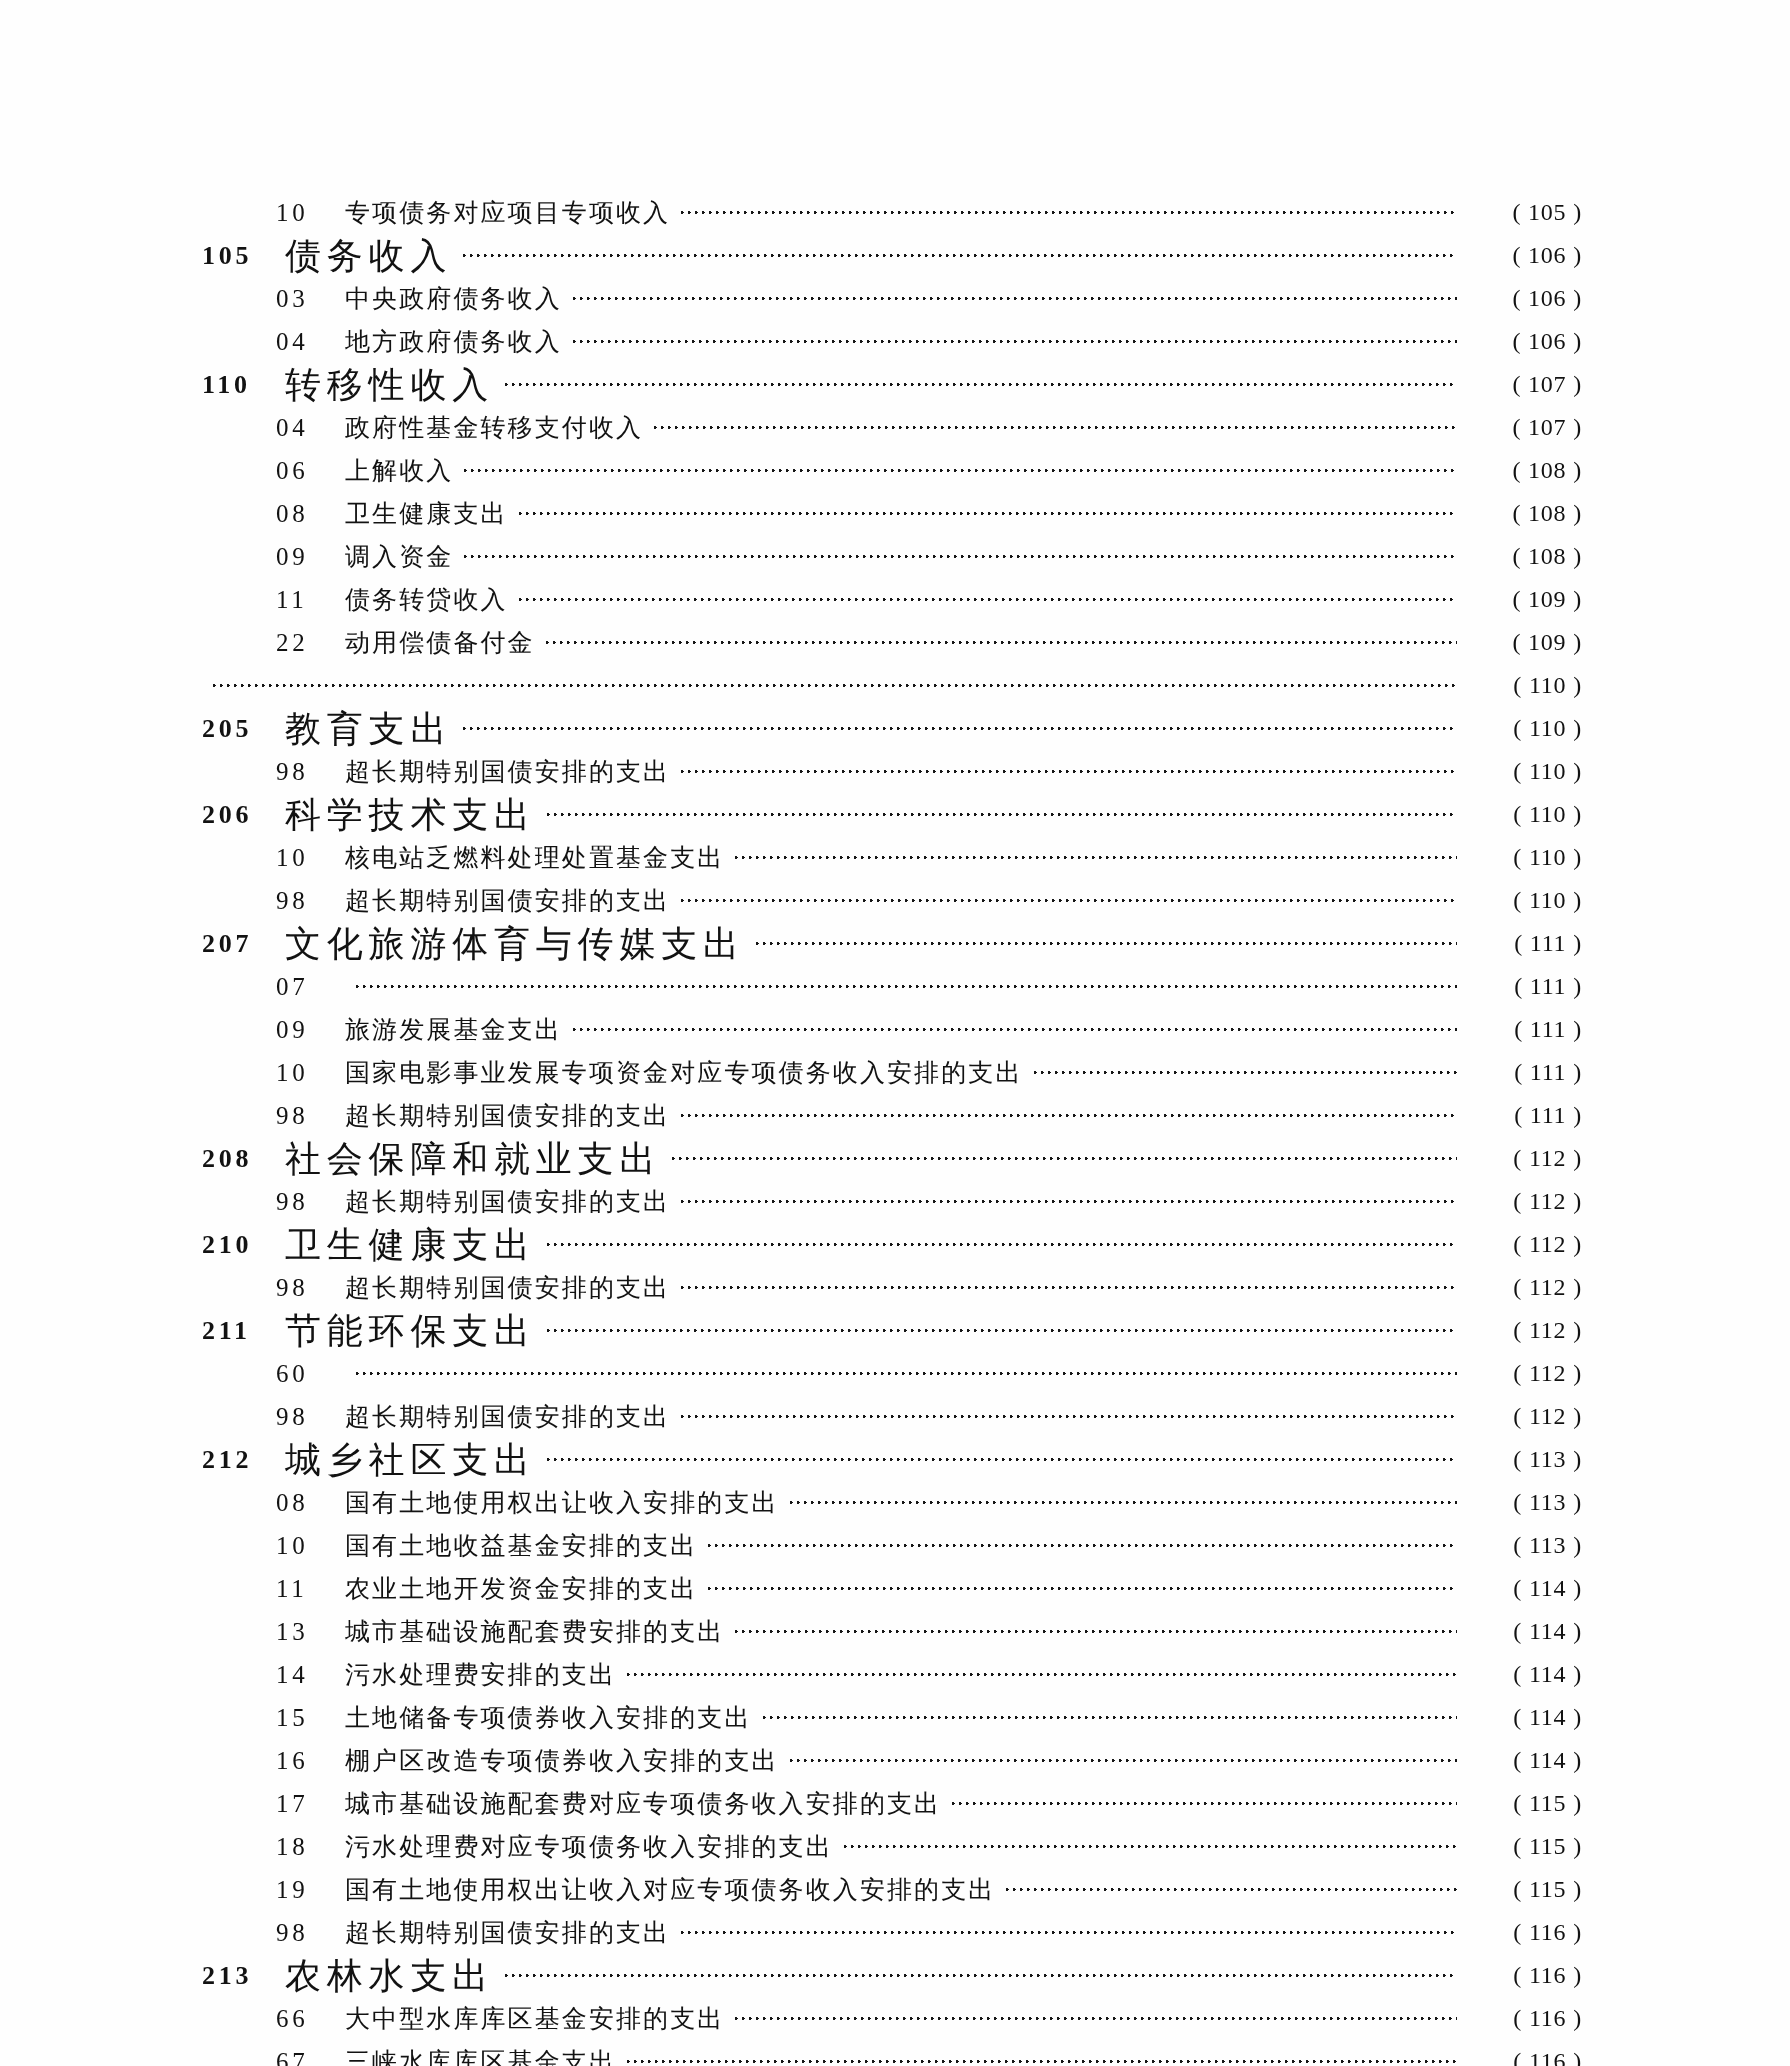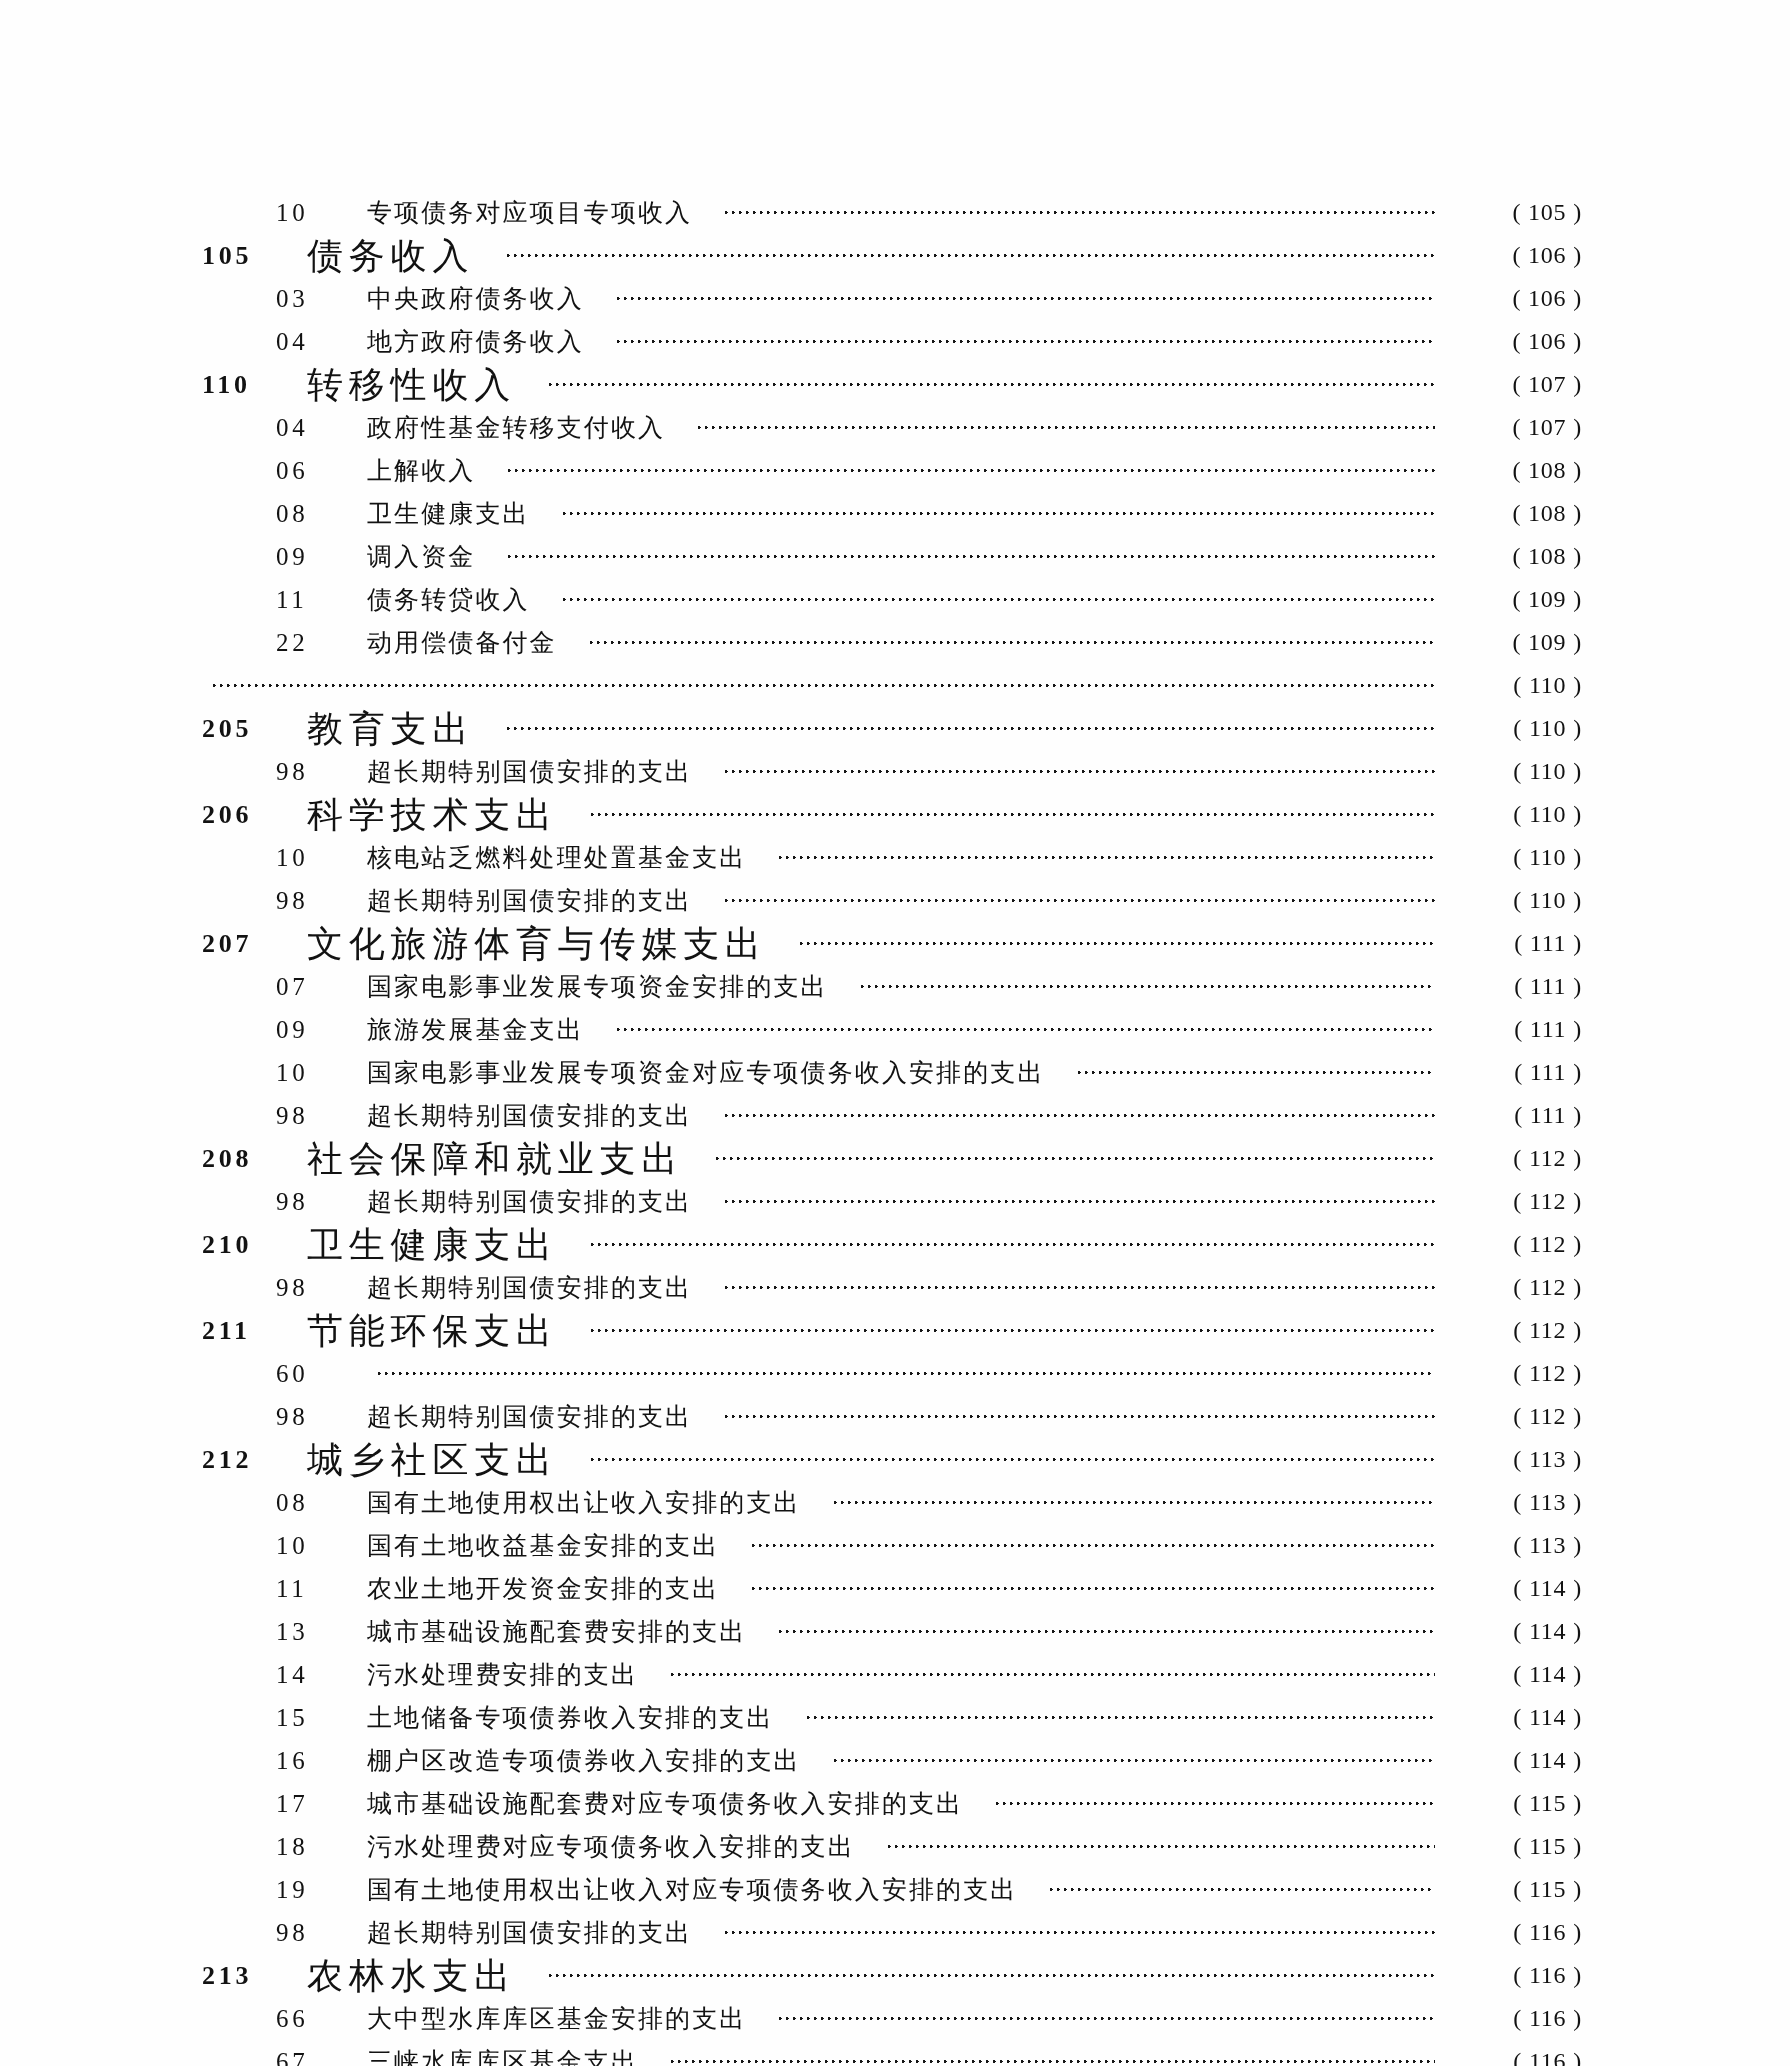--- a/index.html
+++ b/index.html
@@ -25,21 +25,20 @@
     top: 191px;
     left: 202px;
     width: 1380px;
   }
   .row {
     display: flex;
     align-items: flex-end;
     height: 43px;
     line-height: 43px;
     white-space: nowrap;
-    gap: 22px;
   }
   .code {
     flex: 0 0 auto;
     letter-spacing: 3.7px;
     font-size: 25px;
   }
   .title {
     flex: 0 0 auto;
     font-size: 25px;
   }
@@ -205,21 +204,20 @@
 
   <div class="row lvl-cat">
     <span class="code">207</span>
     <span class="title">文化旅游体育与传媒支出</span>
     <span class="leader"></span>
     <span class="pnum">( 111 )</span>
   </div>
 
   <div class="row lvl-sub">
     <span class="code">07</span>
-    <span class="title">国家电影事业发展专项资金安排的支出</span>
     <span class="leader"></span>
     <span class="pnum">( 111 )</span>
   </div>
 
   <div class="row lvl-sub">
     <span class="code">09</span>
     <span class="title">旅游发展基金支出</span>
     <span class="leader"></span>
     <span class="pnum">( 111 )</span>
   </div>

